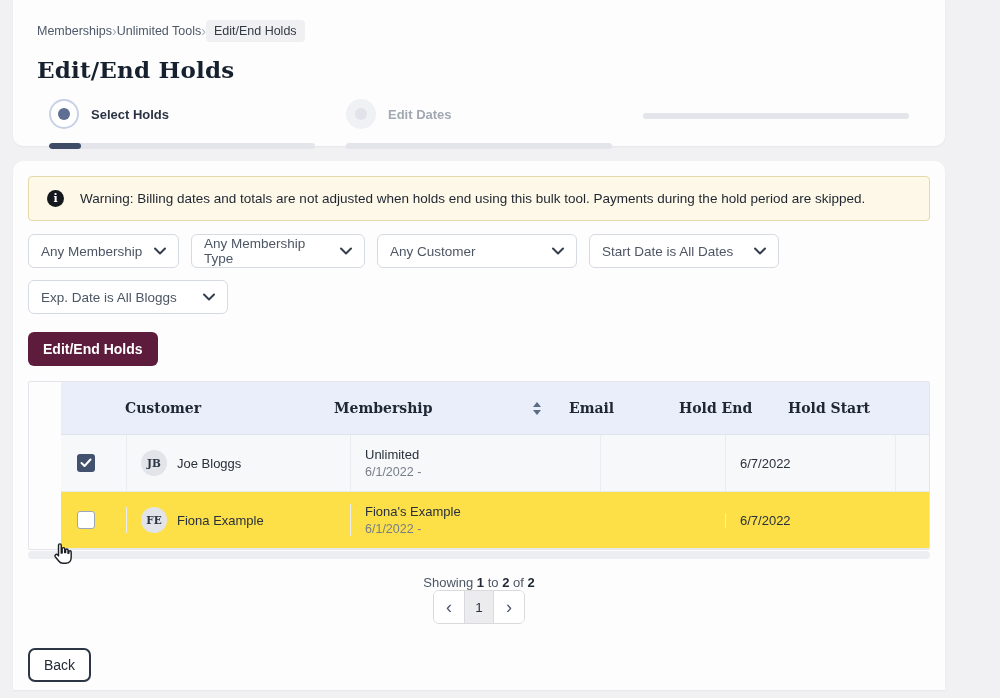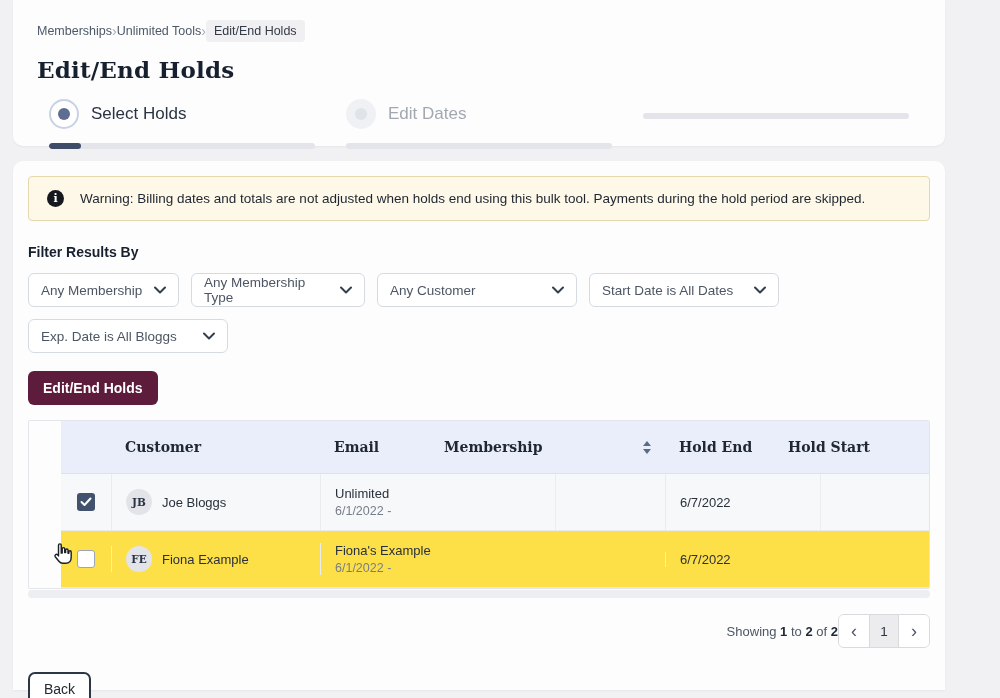--- a/index.html
+++ b/index.html
@@ -29,21 +29,21 @@
     margin-top:14px; letter-spacing:.2px;
   }
   .steps { display:flex; gap:31px; margin-top:16px; padding:0 12px 0 12px; }
   .step { flex:1; }
   .step-head { display:flex; align-items:center; gap:12px; height:30px; }
   .step-circle { width:30px; height:30px; border-radius:50%; display:flex; align-items:center; justify-content:center; }
   .step-active .step-circle { background:#fff; border:2px solid #c9d1e6; }
   .step-active .step-dot { width:12px; height:12px; border-radius:50%; background:#5d6e92; }
   .step-upcoming .step-circle { background:#f0f1f4; }
   .step-upcoming .step-dot { width:12px; height:12px; border-radius:50%; background:#e0e3e9; }
-  .step-label { font-size:17px; font-weight:normal; }
+  .step-label { font-size:13px; font-weight:bold; }
   .step-active .step-label { color:#2b3442; }
   .step-upcoming .step-label { color:#a2a8b2; }
   .step-bar { margin-top:14px; height:6px; border-radius:3px; background:#e3e5ea; overflow:hidden; }
   .step-bar-fill { height:100%; border-radius:3px; background:#3e4c68; }
   
   .card-main { margin-top:15px; border-radius:10px 10px 0 0; padding:15px 15px 0 15px; height:529px; }
   .warning {
     background:#fdf8e7; border:1px solid #e5d9ab; border-radius:4px;
     display:flex; align-items:center; gap:16px; padding:13px 18px; font-size:13.5px; color:#1e2530;
   }
@@ -72,38 +72,38 @@
   .th {
     font-family:"DejaVu Serif", serif; font-weight:bold; font-size:14px; color:#1f2733;
     padding:18px 14px; display:flex; align-items:center; justify-content:space-between;
   }
   .col-check{width:50px; flex:0 0 50px;}
   .col-customer{width:209px; flex:0 0 209px;}
   .col-membership{width:235px; flex:0 0 235px;}
   .col-email{width:110px; flex:0 0 110px;}
   .col-holdstart{width:155px; flex:0 0 155px;}
   .col-holdend{flex:1;}
-  .tbl-row { display:flex; height:57px; border-bottom:1px solid #e8eaee; }
+  .tbl-row { display:flex; height:57px; border-bottom:1px solid #e8eaee;gap:15px; }
   .row-odd { background:#f7f8fa; }
   .row-even { background:#fde047;align-items:center; }
   .td { padding:0 14px; display:flex; align-items:center; font-size:13px; color:#28303c; border-left:1px solid #ebecf0; }
   .td:first-child { border-left:none; justify-content:center; }
   .checkbox { width:18px; height:18px; border-radius:3px; cursor:pointer; }
   .checkbox.checked { background:#42526e; display:flex; align-items:center; justify-content:center; }
   .checkbox.unchecked { background:#fff; border:1.5px solid #9aa7bb; }
   .avatar {
     width:26px; height:26px; border-radius:50%; background:#e2e4e9; flex:0 0 26px;
     font-family:"DejaVu Serif", serif; font-weight:bold; font-size:10.5px; color:#2b3442;
     display:flex; align-items:center; justify-content:center; margin-right:10px;
   }
   .mem-cell { flex-direction:column; align-items:flex-start; justify-content:center; gap:3px; }
   .mem-sub { font-size:12.5px; color:#767e8a; }
   .tbl-scroll { height:8px; background:#eceef1; border-radius:4px; margin-top:1px; }
   
-  .tbl-footer { display:flex; justify-content:flex-end; align-items:center; margin-top:16px; }
+  .tbl-footer { display:flex; justify-content:flex-start; align-items:center; margin-top:16px;flex-direction:column; }
   .showing { font-size:13px; color:#4c5664; }
   .showing b { color:#222a36; }
   .pager { display:flex; border:1px solid #d8dade; border-radius:6px; overflow:hidden; background:#fff; }
   .pg { width:30px; height:32px; display:flex; align-items:center; justify-content:center; font-size:18px; color:#4a5568; cursor:pointer; background:#fff; }
   .pg.current { background:#ececee; border-left:1px solid #d8dade; border-right:1px solid #d8dade; font-size:13.5px; color:#2b3442; }
   .btn-back {
     margin-top:24px; background:#fff; border:2px solid #2d3645; border-radius:7px;
     padding:7px 14px; font-size:14px; color:#222a36; cursor:pointer; font-family:"Liberation Sans",sans-serif;
   }
   .cursor-svg { position:absolute; left:51px; top:541px; pointer-events:none; }
@@ -149,21 +149,20 @@
   </div>
 </div>
 
 <div class="card card-main">
 
   <div class="warning">
     <span class="info-icon">i</span>
     <span>Warning: Billing dates and totals are not adjusted when holds end using this bulk tool. Payments during the hold period are skipped.</span>
   </div>
 
-  <div class="filter-label">Filter Results By</div>
 
   <div class="filter-row">
     <div class="dropdown dd-0">
       <span>Any Membership</span>
       <svg class="chev" width="12" height="8" viewBox="0 0 12 8">
           <polyline points="1,1.5 6,6.5 11,1.5" fill="none" stroke="#343f4e" stroke-width="2" stroke-linecap="round" stroke-linejoin="round"></polyline>
         </svg>
     </div>
     <div class="dropdown dd-1">
       <span>Any Membership Type</span>
@@ -191,28 +190,28 @@
     </div>
   </div>
 
   <button class="btn-primary">Edit/End Holds</button>
 
   
   <div class="tbl">
     <div class="tbl-header">
       <div class="th col-check"></div>
       <div class="th col-customer">Customer</div>
-      <div class="th col-email">Email</div>
       <div class="th col-membership">
         <span>Membership</span>
         <svg width="8" height="13" viewBox="0 0 8 13">
             <path d="M4 0 L8 5 L0 5 Z" fill="#5b6b85"></path>
             <path d="M0 8 L8 8 L4 13 Z" fill="#5b6b85"></path>
           </svg>
       </div>
+      <div class="th col-email">Email</div>
       <div class="th col-holdend">Hold End</div>
       <div class="th col-holdstart">Hold Start</div>
     </div>
 
     <div class="tbl-row row-odd">
       <div class="td col-check">
         <div class="checkbox checked">
           <svg width="12" height="10" viewBox="0 0 12 10">
               <polyline points="1.5,5 4.5,8 10.5,1.5" fill="none" stroke="#ffffff" stroke-width="2" stroke-linecap="round" stroke-linejoin="round"></polyline>
             </svg>

